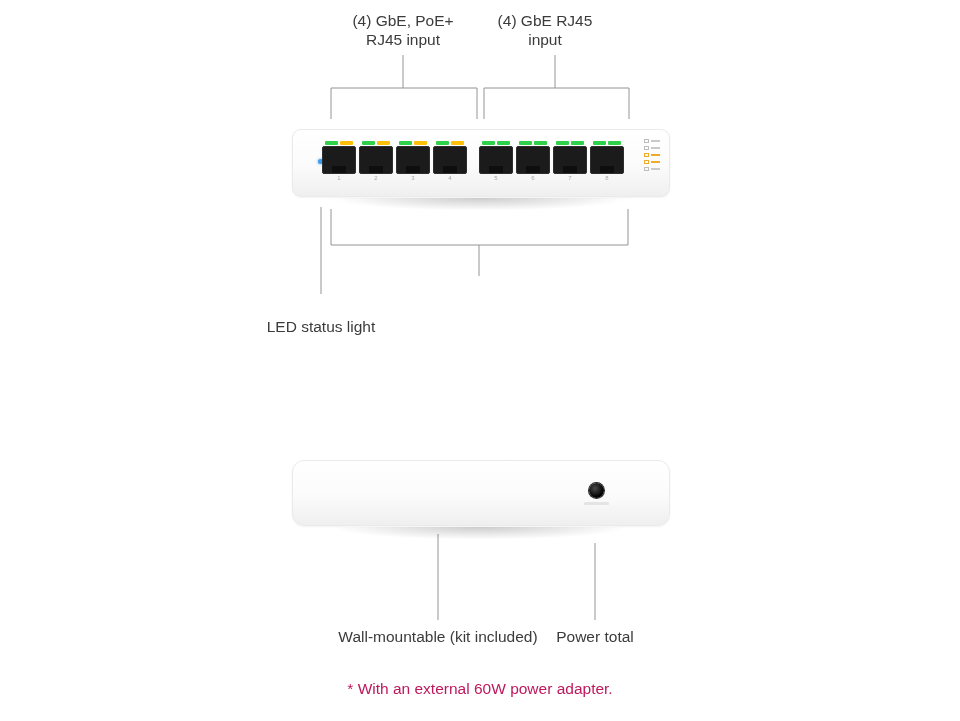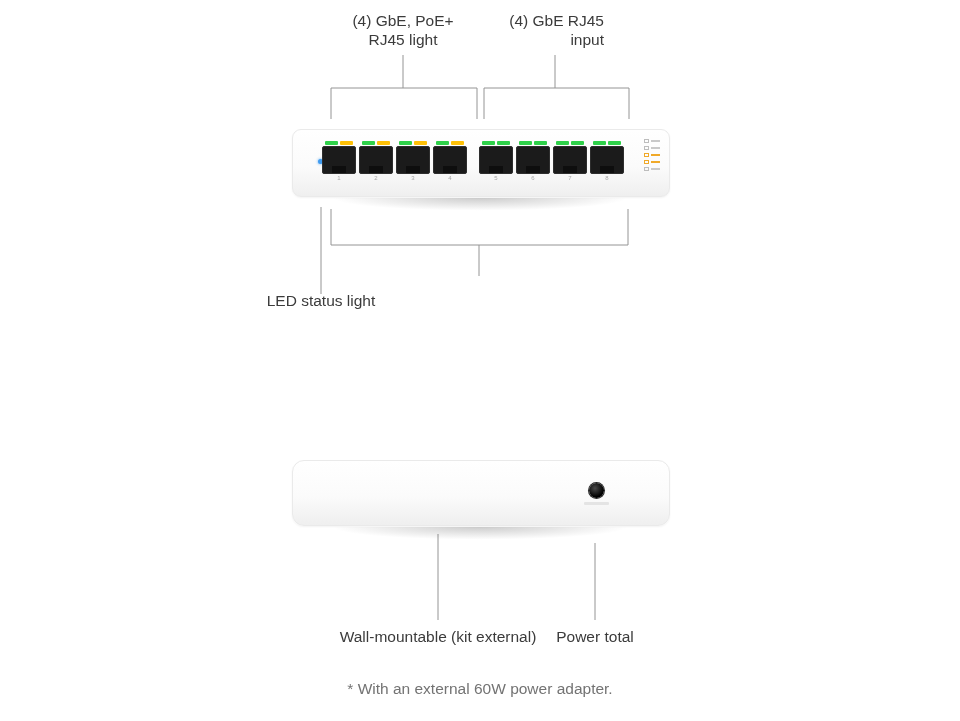--- a/index.html
+++ b/index.html
@@ -5,26 +5,26 @@
   html,body { margin:0; padding:0; background:#ffffff; }
   .canvas {
     position:relative; width:960px; height:721px; background:#ffffff; overflow:hidden;
     font-family:"Liberation Sans", sans-serif; color:#3b3b3b;padding-left:46px;
   }
   svg.lines { position:absolute; left:0; top:0; pointer-events:none; }
   .ln { stroke:#949494; stroke-width:1; fill:none; }
 
   .ann { position:absolute; text-align:center; font-size:15.5px; line-height:19px; color:#3b3b3b; }
   .ann-poe   { left:323px; top:11px;  width:160px; }
-  .ann-gbe   { left:464px; top:11px;  width:140px;text-align:right; }
-  .ann-led   { left:236px; top:291px; width:170px; }
+  .ann-gbe   { left:475px; top:11px;  width:140px; }
+  .ann-led   { left:236px; top:317px; width:170px; }
   .ann-52w   { left:399px; top:280px; width:160px; }
   .ann-wall  { left:318px; top:627px; width:240px; }
   .ann-power { left:535px; top:627px; width:120px; }
-  .footnote  { left:0;     top:679px; width:960px; text-align:center; color:#737373; font-size:15.5px; }
+  .footnote  { left:0;     top:679px; width:960px; text-align:center; color:#be185d; font-size:15.5px; }
 
   .device {
     position:absolute; left:292px; width:376px;
     background:linear-gradient(180deg,#ffffff 0%,#fbfbfb 55%,#efefef 100%);
     border:1px solid #eaeaea; border-radius:9px;
     box-shadow:0 1px 2px rgba(0,0,0,0.05);
   }
   .device.front { top:129px; height:66px; }
   .device.back  { top:460px; height:64px; border-radius:12px; }
 
@@ -75,21 +75,21 @@
     <polyline class="ln" points="484,119 484,88 629,88 629,119"></polyline>
     <polyline class="ln" points="321,207 321,294"></polyline>
     <polyline class="ln" points="331,209 331,245 628,245 628,209"></polyline>
     <polyline class="ln" points="479,245 479,276"></polyline>
     <polyline class="ln" points="438,534 438,620"></polyline>
     <polyline class="ln" points="595,543 595,620"></polyline>
   </svg>
 
   <div class="ann ann-poe">
     <div>(4) GbE, PoE+</div>
-    <div>RJ45 light</div>
+    <div>RJ45 input</div>
   </div>
   <div class="ann ann-gbe">
     <div>(4) GbE RJ45</div>
     <div>input</div>
   </div>
 
   <div class="device front">
     <span class="status-led"></span>
     <div class="port-row">
         <div class="port">
@@ -183,17 +183,17 @@
   <div class="dev-shadow s1"></div>
 
   <div class="ann ann-led">LED status light</div>
 
   <div class="device back">
     <span class="power-port"></span>
     <span class="power-smudge"></span>
   </div>
   <div class="dev-shadow s2"></div>
 
-  <div class="ann ann-wall">Wall-mountable (kit external)</div>
+  <div class="ann ann-wall">Wall-mountable (kit included)</div>
   <div class="ann ann-power">Power total</div>
   <div class="ann footnote">* With an external 60W power adapter.</div>
 
 </div>
 
 </body></html>

